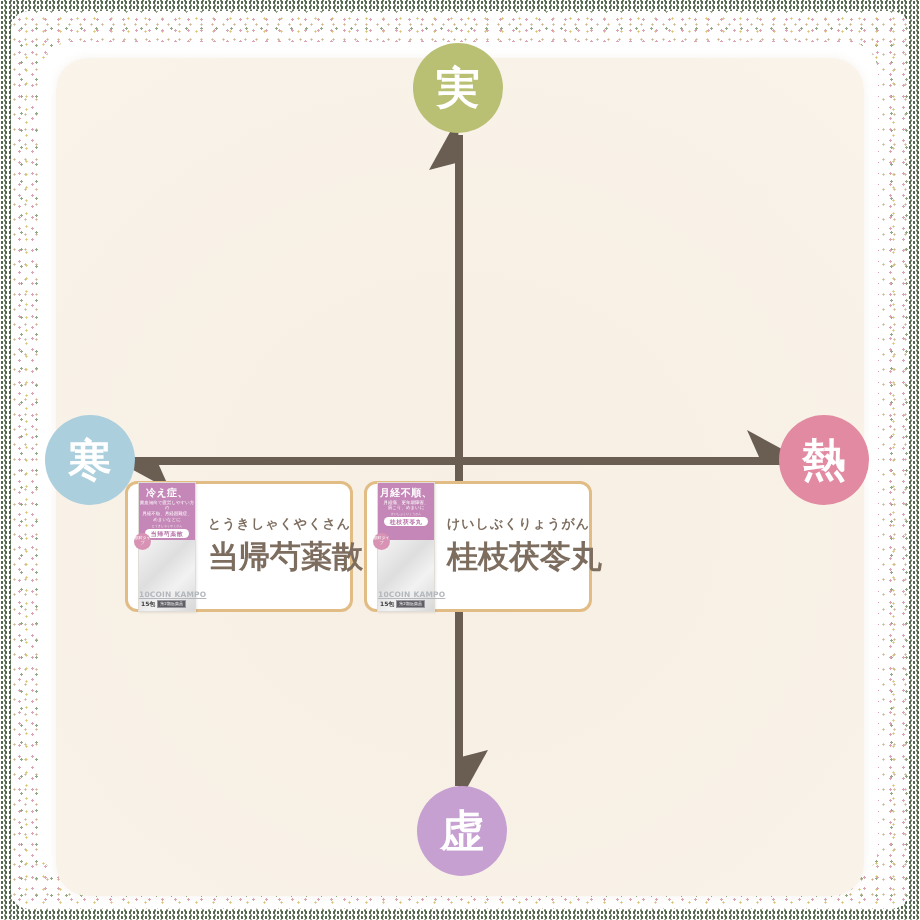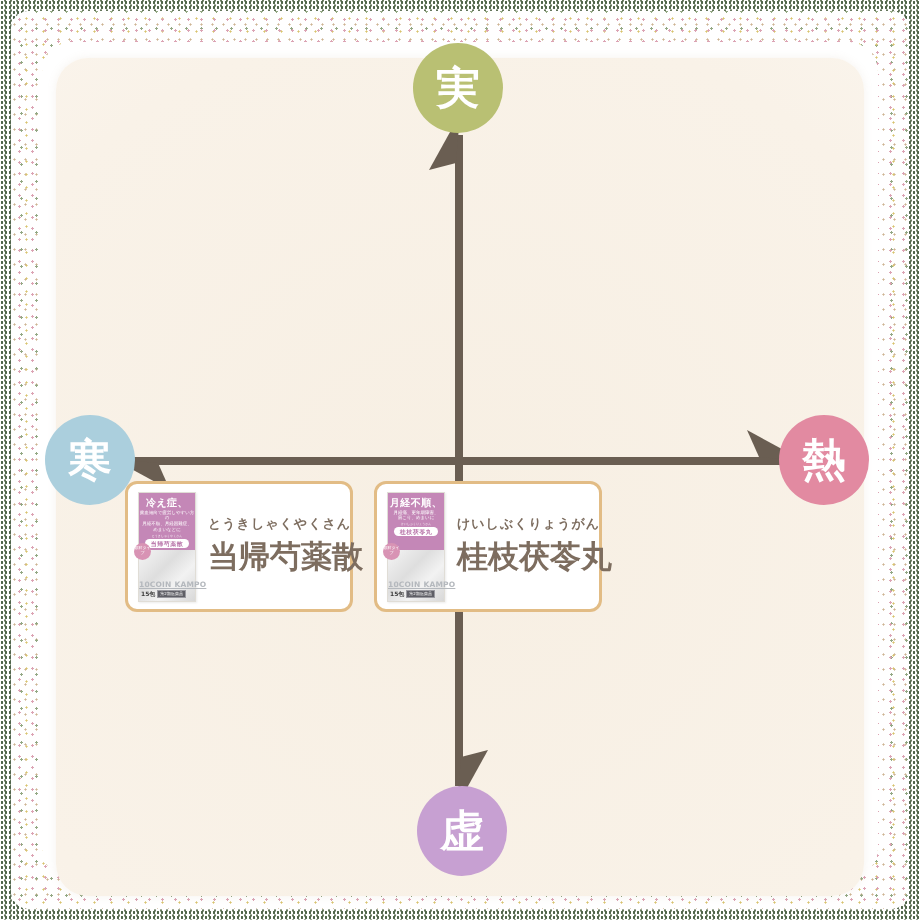--- a/index.html
+++ b/index.html
@@ -54,28 +54,28 @@
   .pole-left   { left:45px;  top:415px; }
   .pole-right  { left:779px; top:415px; }
 
   
   .prod-card{
     position:absolute; z-index:3; width:228px; height:131px;
     background:#ffffff; border:3px solid #e2bc85; border-radius:12px;
     display:flex; align-items:center; cursor:pointer;
   }
   .prod-card-1{ left:125px; top:481px; }
-  .prod-card-2{ left:374px; top:481px; }
+  .prod-card-2{ left:364px; top:481px; }
   .prod-text{ margin-left:12px; }
   .prod-furi{ font-size:13px; font-weight:700; color:#7d6d5f; letter-spacing:1px; white-space:nowrap; }
   .prod-name{ font-size:31px; font-weight:700; color:#7d6d5f; white-space:nowrap; margin-top:3px; }
 
   
   .pkg{
-    position:relative; margin-left:10px; width:58px; height:110px; flex:none;
+    position:relative; margin-left:10px; width:58px; height:130px; flex:none;
     background:#ffffff; border:1px solid #e0ddd6; display:flex; flex-direction:column;
     box-shadow:1px 1px 2px rgba(0,0,0,.08);
   }
   .pkg-top{ height:57px; color:#fff; text-align:center; padding-top:3px; flex:none; }
   .pkg-headline{ font-size:10px; font-weight:700; letter-spacing:.5px; }
   .pkg-sub{ font-size:4.5px; line-height:1.3; }
   .pkg-pill-furi{ font-size:3px; margin-top:1px; opacity:.9; }
   .pkg-pill{
     margin:1px auto 0; width:44px; height:9px; background:#fff; border-radius:5px;
     color:#b977ab; font-size:6px; line-height:9px; font-weight:700; letter-spacing:.5px;

